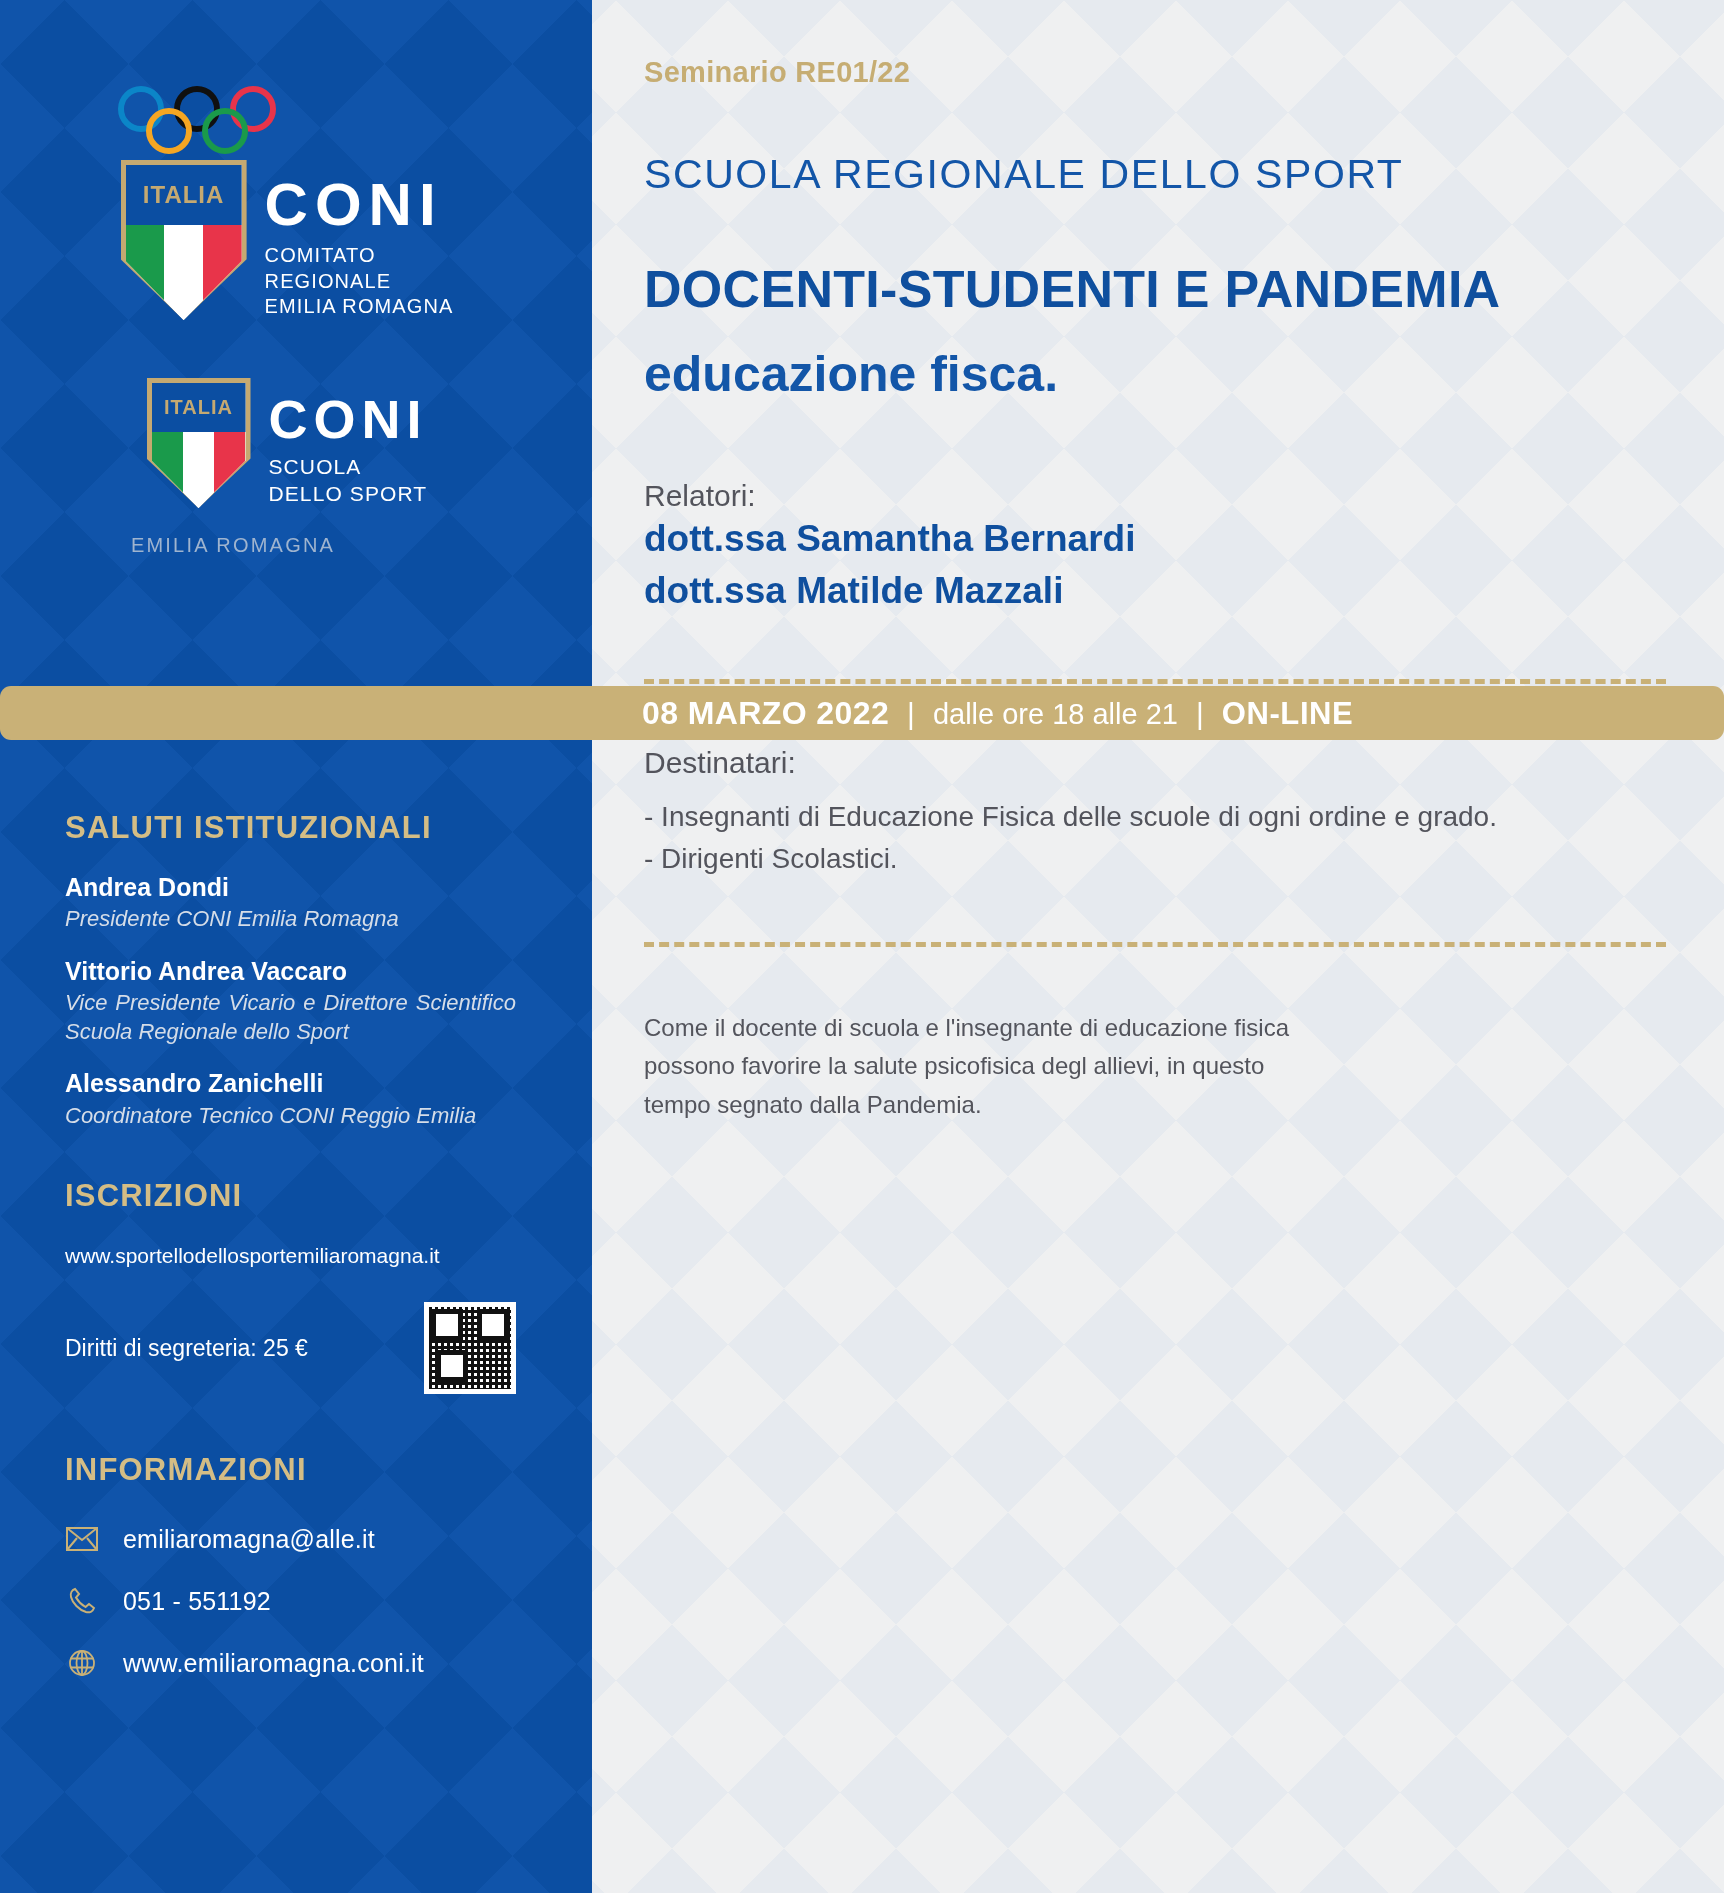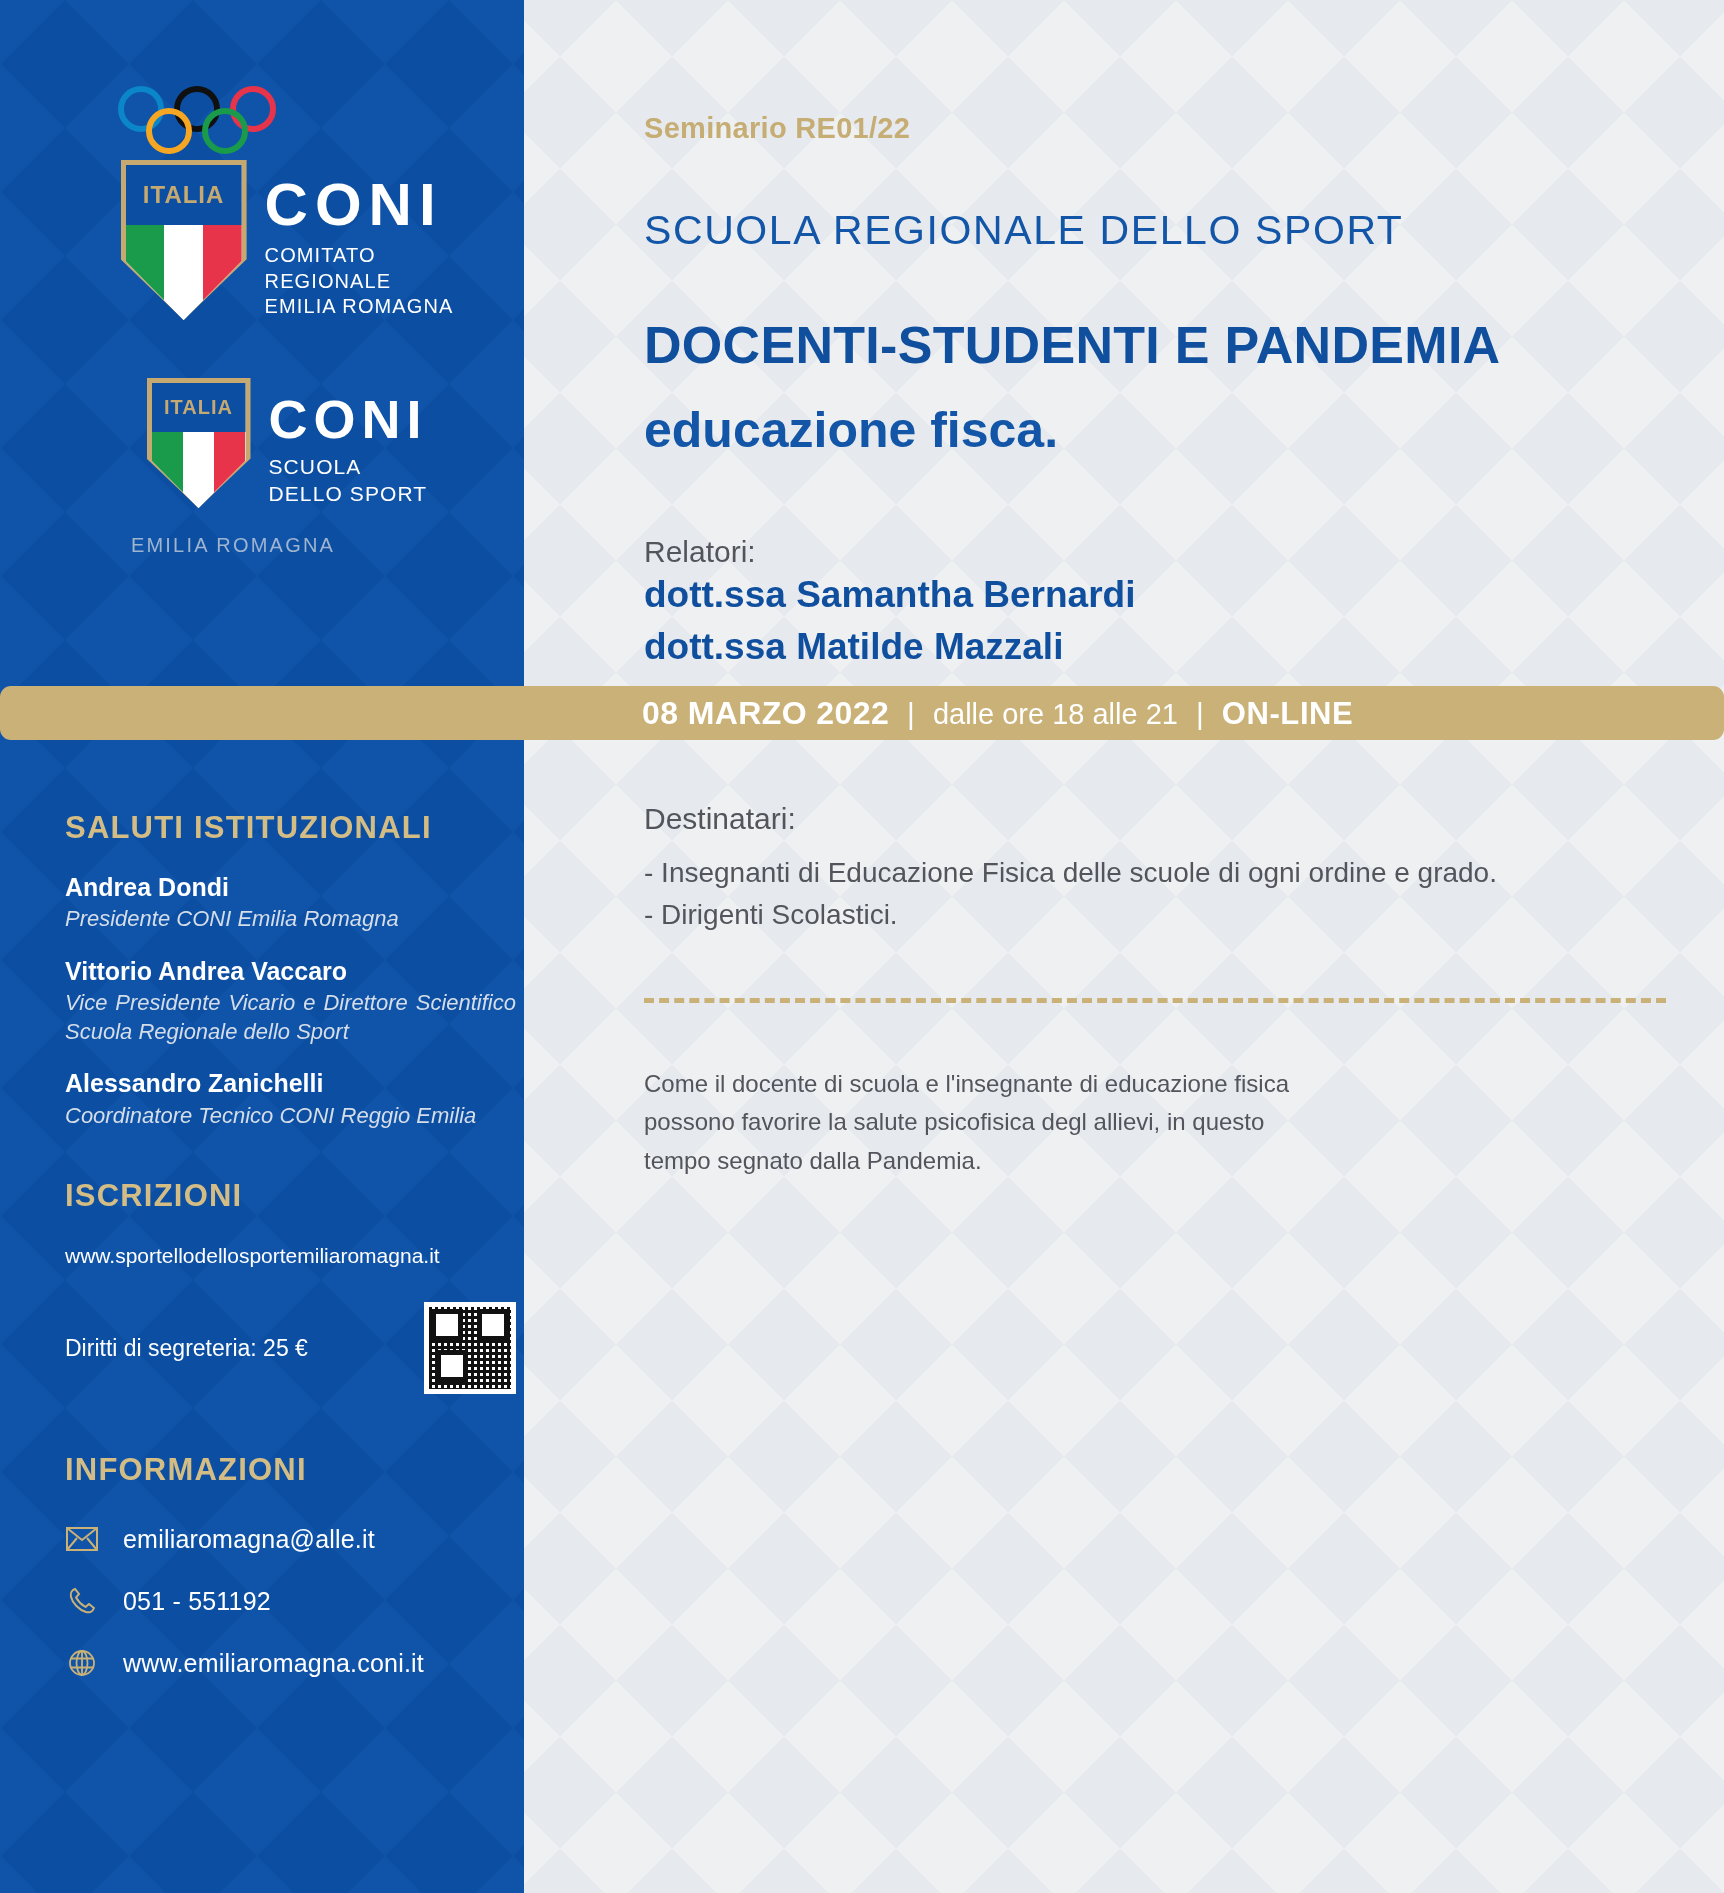--- a/index.html
+++ b/index.html
@@ -31,21 +31,21 @@
     background-size: 112px 112px, 112px 112px;
     background-position: 0 0, 0 0;
     opacity: 0.55;
   }
 
   
   .blue-col {
     position: absolute;
     left: 0;
     top: 0;
-    width: 524px;
+    width: 592px;
     height: 1893px;
     background: #0b4ea2;
     overflow: hidden;
   }
   .blue-col .blue-tri {
     position: absolute;
     inset: 0;
     background-image:
       linear-gradient(135deg, #1257ad 25%, transparent 25%, transparent 75%, #1257ad 75%),
       linear-gradient(45deg, #1257ad 25%, transparent 25%, transparent 75%, #1257ad 75%);
@@ -330,21 +330,21 @@
   .right-inner {
     position: relative;
     z-index: 2;
     padding: 0 58px 0 70px;
     box-sizing: border-box;
   }
   .seminario {
     color: #c6ad73;
     font-size: 29px;
     font-weight: bold;
-    padding-top: 112px;
+    padding-top: 56px;
     letter-spacing: 0.3px;
   }
   .school-line {
     color: #1356a8;
     font-size: 41px;
     letter-spacing: 1.6px;
     margin-top: 62px;
   }
   .main-title {
     color: #0f4f9e;

